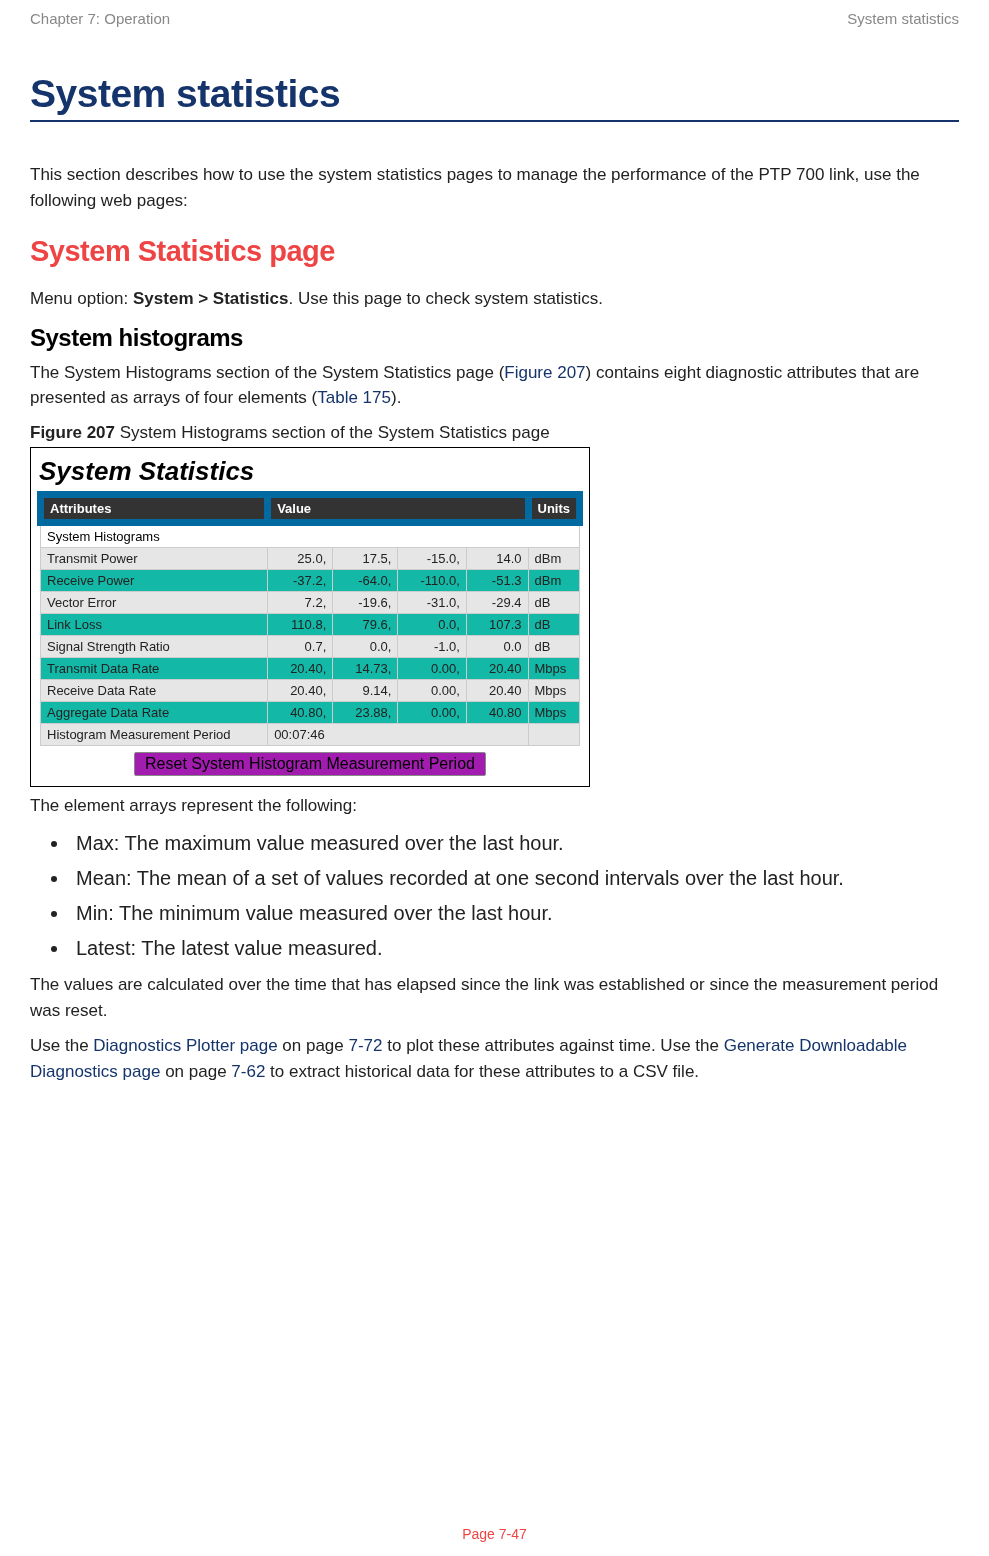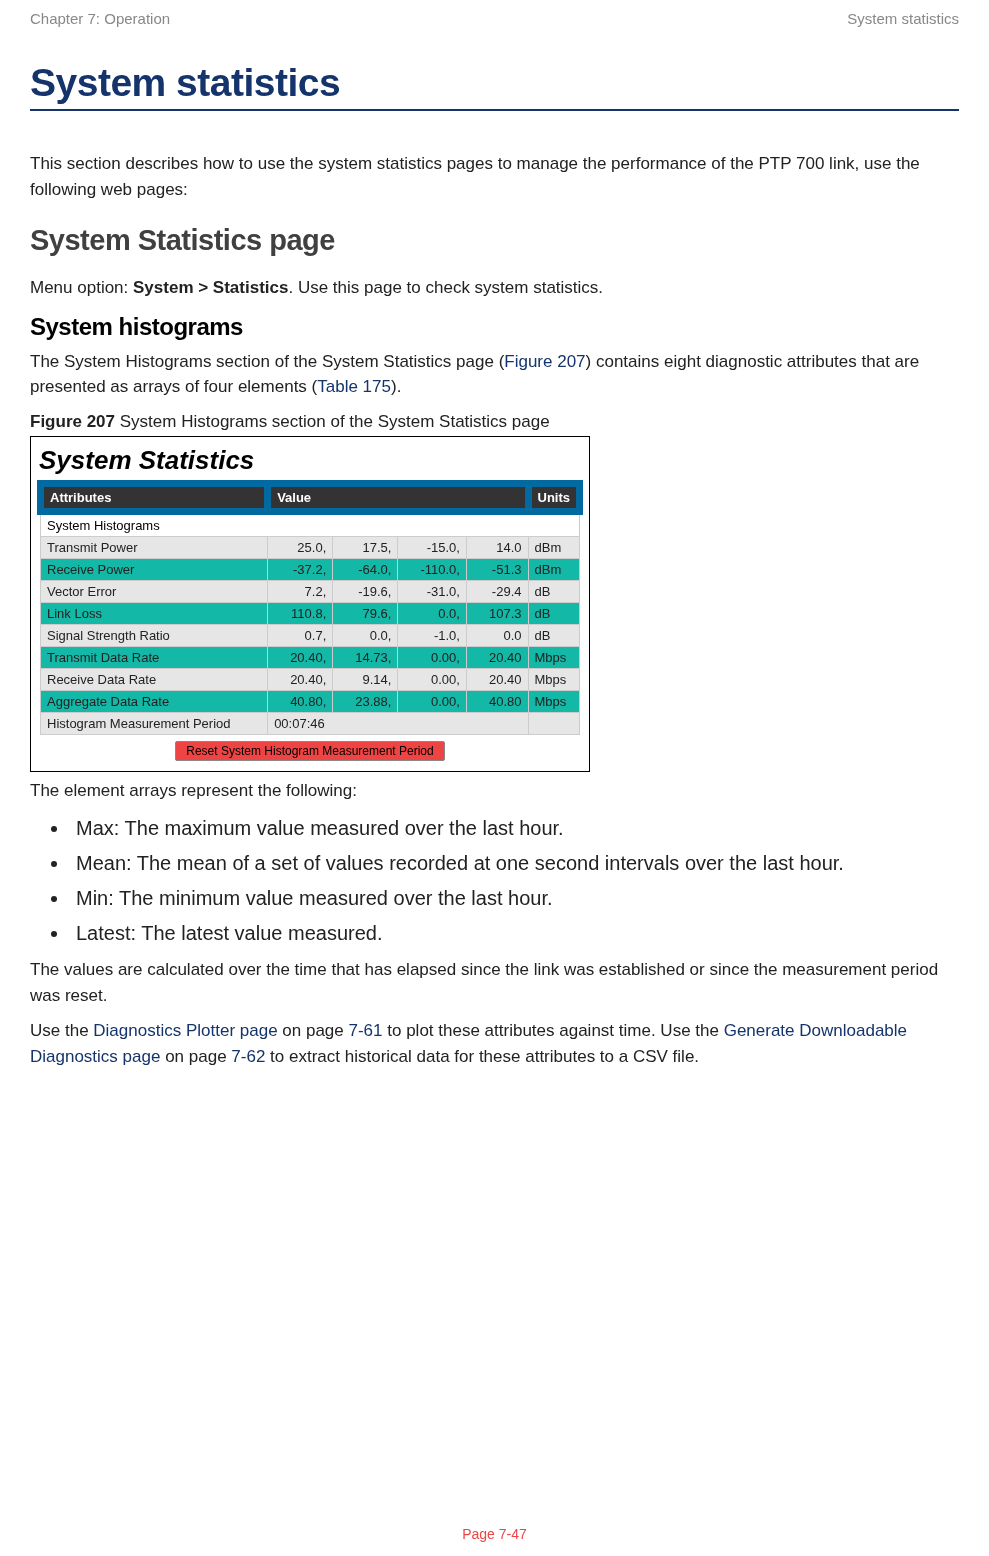--- a/index.html
+++ b/index.html
@@ -10,42 +10,42 @@
     width: 989px;
     min-height: 1556px;
     padding: 10px 30px 30px 30px;
     position: relative;
   }
   .top-header {
     display: flex;
     justify-content: space-between;
     color: #888;
     font-size: 15px;
-    margin-bottom: 34px;
+    margin-bottom: 45px;
   }
   h1.page-title {
     color: #14346b;
     font-family: Arial, sans-serif;
     font-weight: bold;
     font-size: 39px;
     letter-spacing: -0.5px;
     margin-bottom: 4px;
   }
   .title-rule {
     border: none;
     border-top: 2px solid #14346b;
     margin-bottom: 40px;
   }
   p.body {
     font-size: 17px;
     line-height: 1.5;
     margin-bottom: 22px;
   }
   h2.section {
-    color: #404040;
+    color: #ef4444;
     font-family: Arial, sans-serif;
     font-weight: bold;
     font-size: 29px;
     letter-spacing: -0.5px;
     margin-bottom: 18px;
   }
   h3.subsection {
     color: #000;
     font-family: Arial, sans-serif;
     font-weight: bold;
@@ -105,23 +105,23 @@
   .stats-table td.num { text-align: right; width: 55px; padding-left: 22px; }
   .stats-table .subheader td {
     background: #fff;
     font-weight: normal;
     color: #000;
   }
   .stats-table .attr { white-space: nowrap; }
   .reset-row { text-align: center; padding-top: 6px; }
   .reset-btn {
     font-family: Arial, sans-serif;
-    font-size: 12px;
+    font-size: 16px;
     padding: 2px 10px;
-    background: #ef4444;
+    background: #a21caf;
     border: 1px solid #888;
     border-radius: 2px;
   }
   ul.bullets {
     list-style: disc;
     margin-left: 40px;
     margin-bottom: 8px;
   }
   ul.bullets li {
     font-size: 20px;
@@ -263,16 +263,16 @@
 <ul class="bullets">
   <li>Max: The maximum value measured over the last hour.</li>
   <li>Mean: The mean of a set of values recorded at one second intervals over the last hour.</li>
   <li>Min: The minimum value measured over the last hour.</li>
   <li>Latest: The latest value measured.</li>
 </ul>
 
 <p class="para">The values are calculated over the time that has elapsed since the link was established or since the measurement period was reset.</p>
 
 <p class="para">
-  <span>Use the </span><span class="link">Diagnostics Plotter page</span><span> on page </span><span class="link">7-61</span><span> to plot these attributes against time. Use the </span><span class="link">Generate Downloadable Diagnostics page</span><span> on page </span><span class="link">7-62</span><span> to extract historical data for these attributes to a CSV file.</span>
+  <span>Use the </span><span class="link">Diagnostics Plotter page</span><span> on page </span><span class="link">7-72</span><span> to plot these attributes against time. Use the </span><span class="link">Generate Downloadable Diagnostics page</span><span> on page </span><span class="link">7-62</span><span> to extract historical data for these attributes to a CSV file.</span>
 </p>
 
 <div class="footer">Page 7-47</div>
 
 </body></html>

